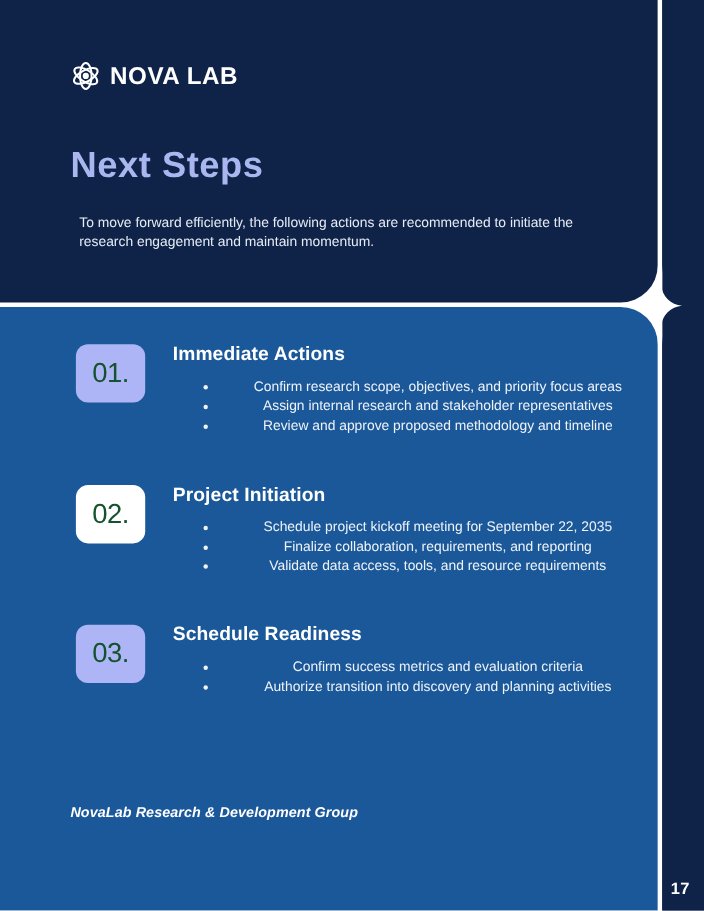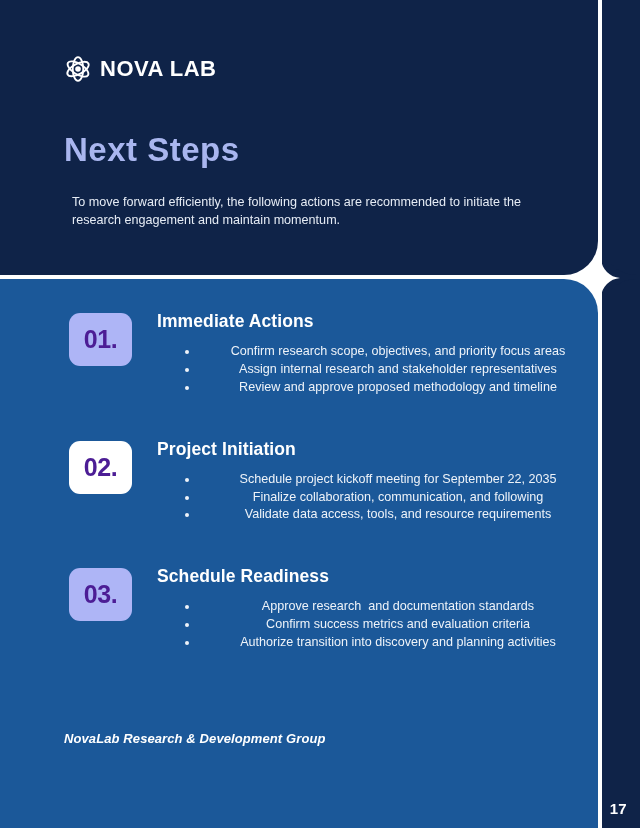--- a/index.html
+++ b/index.html
@@ -135,23 +135,23 @@
   .step:last-child { margin-bottom:0; }
 
   .badge {
     position:absolute;
     left:69px; top:2px;
     width:63px; height:53px;
     border-radius:11px;
     display:flex;
     align-items:center;
     justify-content:center;
-    color:#4c1d95;
+    color:#14532d;
     font-size:25px;
-    font-weight:700;
+    font-weight:400;
     letter-spacing:-0.5px;
     line-height:1;
   }
   .badge.lav   { background:#aeb5f6; }
   .badge.white { background:#ffffff; }
 
   .step-content {
     margin-left:88px;
     padding-top:0;
     flex:1 1 auto;
@@ -247,32 +247,31 @@
         </ul>
       </div>
     </div>
 
     <div class="step">
       <div class="badge white">02.</div>
       <div class="step-content">
         <div class="step-title">Project Initiation</div>
         <ul class="bullets">
           <li>Schedule project kickoff meeting for September 22, 2035</li>
-          <li>Finalize collaboration, communication, and following</li>
+          <li>Finalize collaboration, requirements, and reporting</li>
           <li>Validate data access, tools, and resource requirements</li>
         </ul>
       </div>
     </div>
 
     <div class="step">
       <div class="badge lav">03.</div>
       <div class="step-content">
         <div class="step-title">Schedule Readiness</div>
         <ul class="bullets">
-          <li>Approve research  and documentation standards</li>
           <li>Confirm success metrics and evaluation criteria</li>
           <li>Authorize transition into discovery and planning activities</li>
         </ul>
       </div>
     </div>
 
   </div>
 
   <div class="footer">NovaLab Research &amp; Development Group</div>
 

